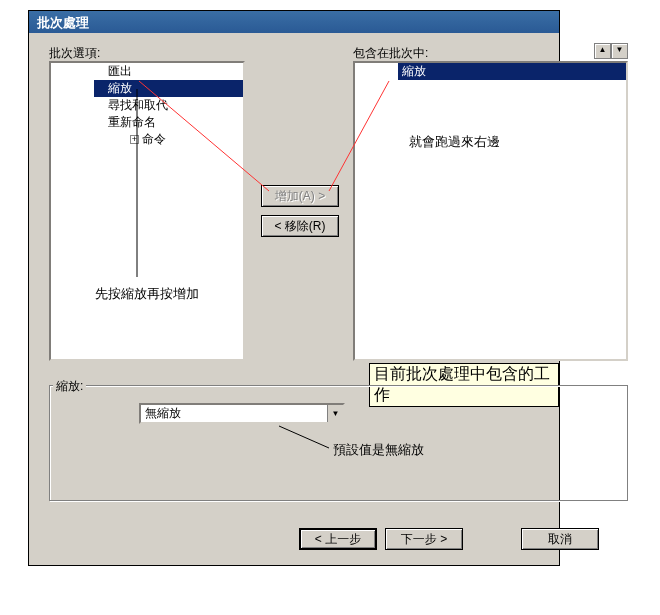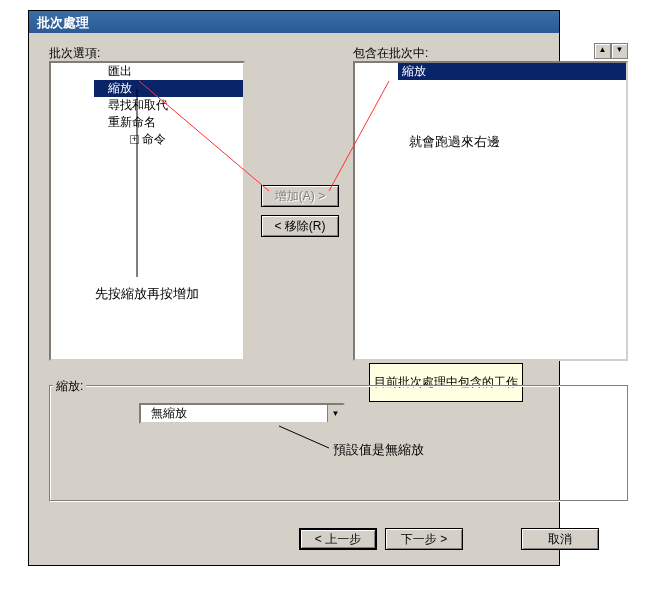--- a/index.html
+++ b/index.html
@@ -111,38 +111,37 @@
     padding: 0 3px;
     font-size: 12px;
   }
   .combo {
     position: absolute;
     background: #fff;
     border: 2px inset #d4d0c8;
     height: 21px;
     display: flex;
     align-items: flex-end;
-    padding-left: 6px;
   }
   .combo-text { flex: 1; padding-left: 4px; font-size: 12px; }
   .combo-btn {
     width: 16px;
     height: 100%;
     background: #d4d0c8;
     border-left: 1px solid #808080;
     text-align: center;
     font-size: 8px;
     line-height: 17px;
   }
   .tooltip {
     position: absolute;
     background: #ffffe1;
     border: 1px solid #000;
-    padding: 10px 4px;
-    font-size: 12px;
+    padding: 0 4px;
+    font-size: 16px;
   }
   .annotation {
     position: absolute;
     font-size: 13px;
     color: #000;
   }
   svg.lines {
     position: absolute;
     left: 0; top: 0;
     width: 100%; height: 100%;

